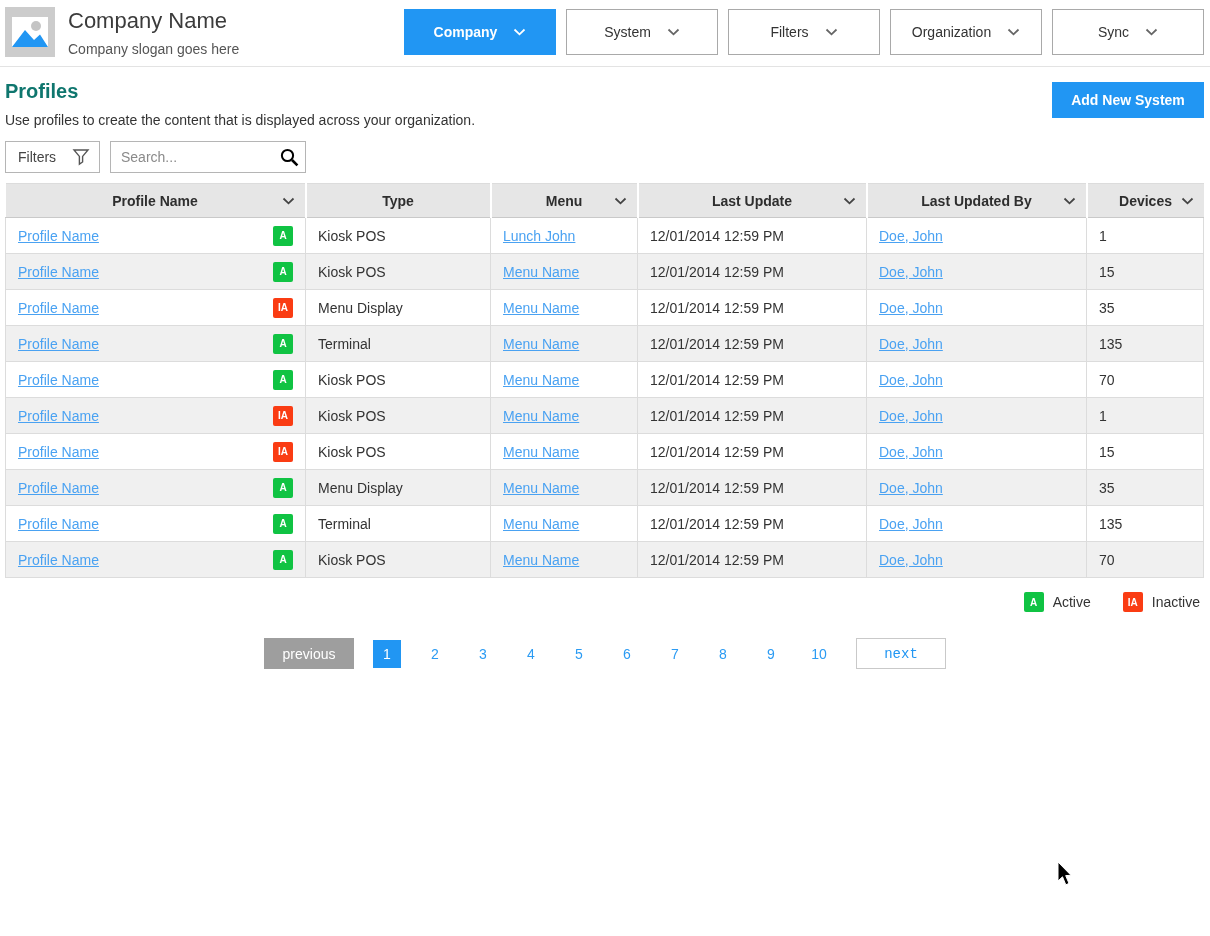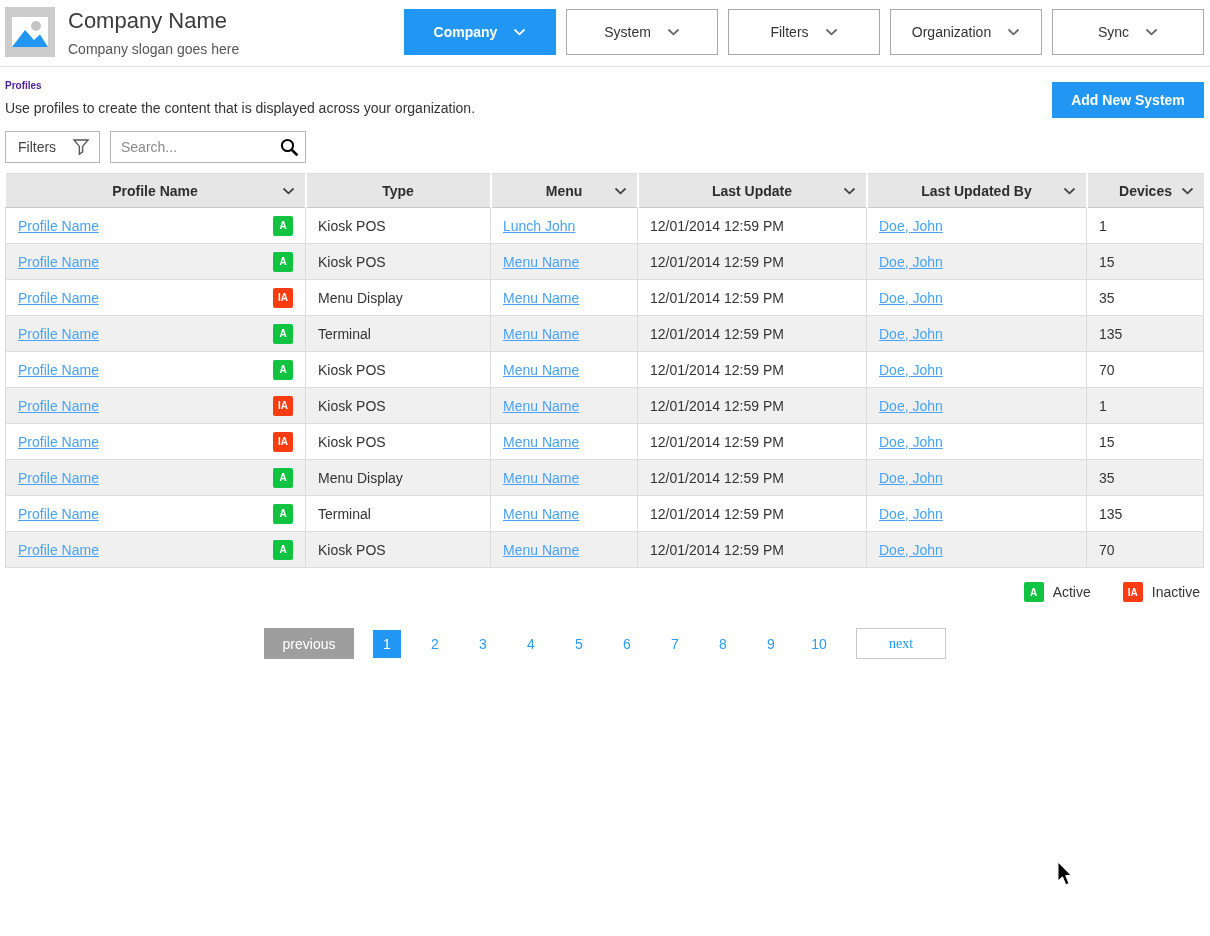--- a/index.html
+++ b/index.html
@@ -14,21 +14,21 @@
   .brand { margin-left:13px; flex:1; }
   .company { font-size:22px; color:#3b3b3b; margin:2px 0 7px; font-weight:400; }
   .slogan { font-size:14px; color:#555; }
   .nav { display:flex; gap:10px; }
   .nav-btn { width:152px; height:46px; background:#fff; border:1px solid #a9a9a9;
     font-family:"Liberation Sans",sans-serif; font-size:14px; color:#333;
     display:flex; align-items:center; justify-content:center; gap:16px; cursor:pointer; }
   .nav-btn.active { background:#2196f3; border-color:#2196f3; color:#fff; font-weight:bold; }
   
   .page-head { display:flex; justify-content:space-between; align-items:flex-start; padding:13px 6px 11px 5px; }
-  .page-title { font-size:10px; font-weight:bold; color:#4c1d95; margin:0 0 9px; }
+  .page-title { font-size:20px; font-weight:bold; color:#0f766e; margin:0 0 9px; }
   .page-desc { font-size:14px; color:#333; }
   .btn-add { width:152px; height:36px; background:#2196f3; color:#fff; border:none;
     font-family:"Liberation Sans",sans-serif; font-size:14px; font-weight:bold; cursor:pointer; margin-top:2px; }
   
   .toolbar { display:flex; gap:10px; padding:2px 0 10px 5px; }
   .btn-filters { width:95px; height:32px; background:#fff; border:1px solid #b5b5b5;
     display:flex; align-items:center; justify-content:space-between; padding:0 9px 0 12px;
     font-family:"Liberation Sans",sans-serif; font-size:14px; color:#444; cursor:pointer; }
   .search-wrap { position:relative; }
   .search-input { width:196px; height:32px; border:1px solid #b5b5b5; padding:0 34px 0 10px;
@@ -54,21 +54,21 @@
   .legend-item { display:flex; align-items:center; gap:9px; margin-left:32px; }
   
   .pagination { display:flex; justify-content:center; align-items:center; margin-top:26px; }
   .btn-prev { width:90px; height:31px; background:#9e9e9e; border:none; color:#fff;
     font-family:"Liberation Sans",sans-serif; font-size:14px; margin-right:19px; cursor:pointer; }
   .pages { display:flex; gap:20px; align-items:center; }
   .page-num { width:28px; height:28px; display:flex; align-items:center; justify-content:center;
     font-size:14px; color:#2b9bf3; text-decoration:none; }
   .page-num.current { background:#2196f3; color:#fff; }
   .btn-next { width:90px; height:31px; background:#fff; border:1px solid #c9c9c9; color:#2196f3;
-    font-family:Liberation Serif, serif; font-size:14px; margin-left:23px; cursor:pointer; }
+    font-family:Liberation Mono, monospace; font-size:14px; margin-left:23px; cursor:pointer; }
   .cursor { position:absolute; left:1057px; top:862px; pointer-events:none; }
 </style>
 </head>
 <body>
 
 <div class="topbar">
   <svg class="logo" viewBox="0 0 50 50">
     <rect width="50" height="50" fill="#cccccc"></rect>
     <rect x="7" y="10" width="36" height="30" fill="#ffffff"></rect>
     <circle cx="31" cy="19" r="5" fill="#c4c4c4"></circle>

